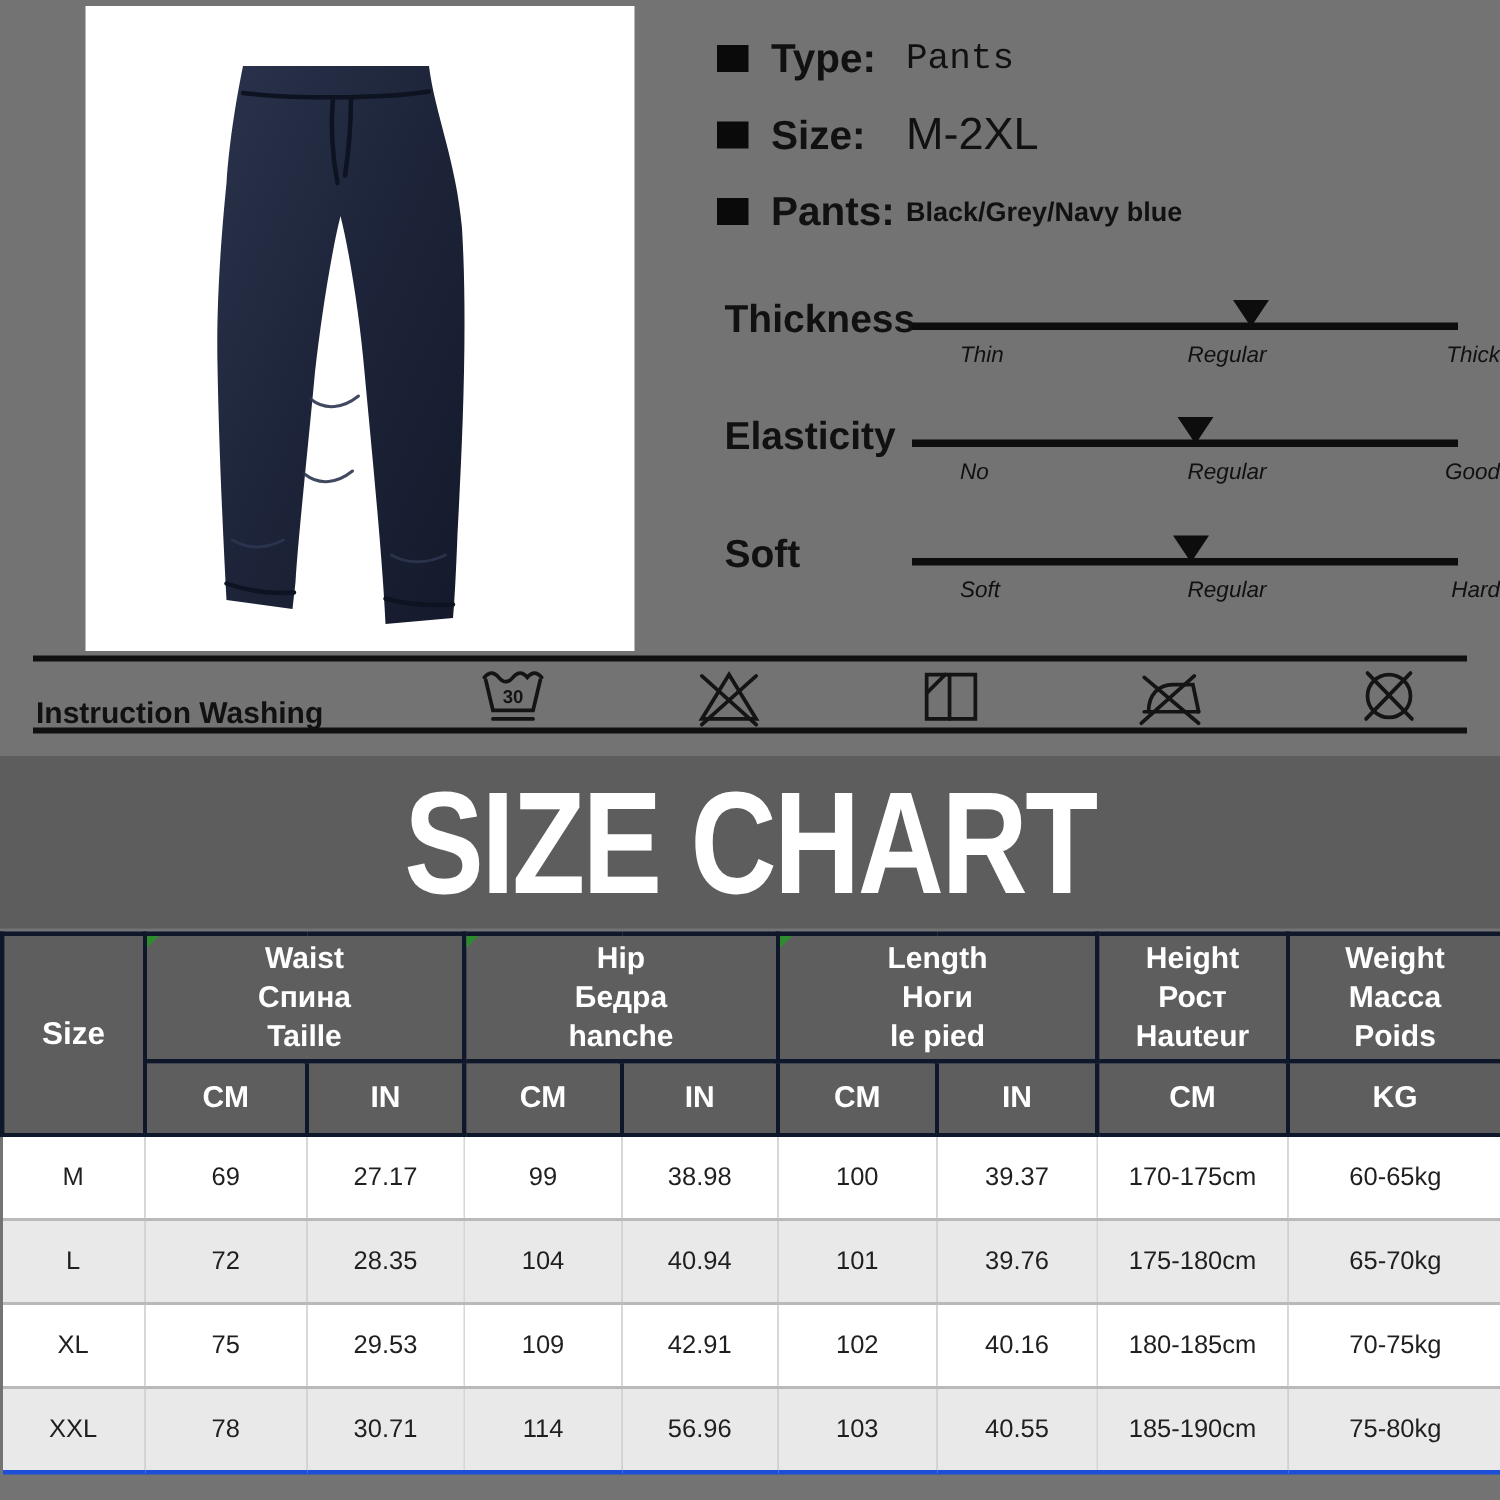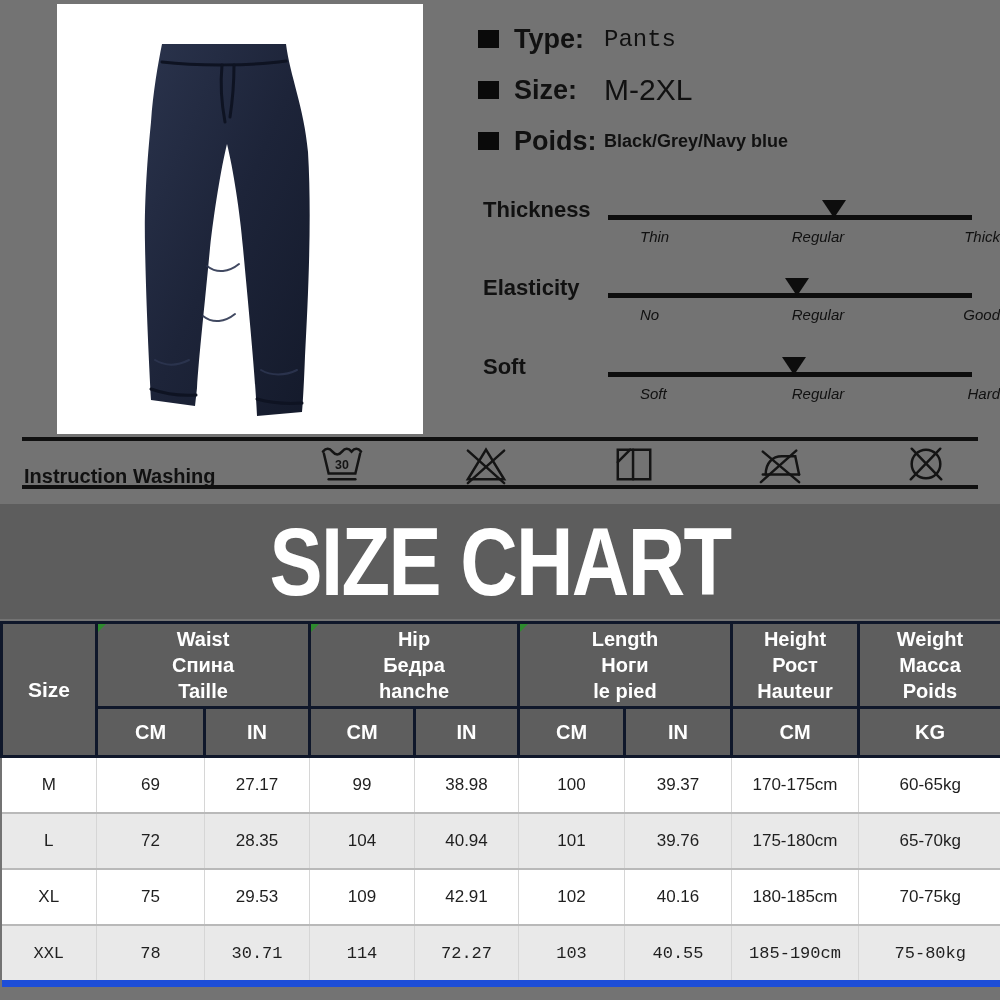--- a/index.html
+++ b/index.html
@@ -22,21 +22,21 @@
   .attr-row{display:flex;align-items:center;margin-bottom:13px;height:38px;}
   .bullet{width:21px;height:18px;background:#0a0a0a;margin-right:15px;flex:0 0 auto;}
   .attr-label{font-size:27px;font-weight:600;min-width:90px;letter-spacing:0;}
   .attr-row.a0 .attr-value{font-size:24px;font-weight:500;font-family:Liberation Mono, monospace;}
   .attr-row.a1 .attr-value{font-size:30px;font-weight:500;}
   .attr-row.a2 .attr-value{font-size:18px;font-weight:700;}
 
   
   .slider{position:absolute;left:0;width:1000px;height:62px;}
   .slider.s0{top:197px;} .slider.s1{top:275px;} .slider.s2{top:354px;}
-  .slider-title{position:absolute;left:483px;top:0;font-size:22px;font-weight:600;}
+  .slider-title{position:absolute;left:483px;top:0;font-size:26px;font-weight:600;}
   .slider-line{position:absolute;left:608px;top:18px;width:364px;height:5px;background:#0d0d0d;}
   .marker{position:absolute;top:-15px;width:0;height:0;transform:translateX(-50%);
     border-left:12px solid transparent;border-right:12px solid transparent;border-top:18px solid #0d0d0d;}
   .slider-labels{position:absolute;left:608px;top:31px;width:364px;height:22px;
     font-style:italic;font-size:15px;font-weight:500;margin-left:28px;}
   .slider-labels .l{position:absolute;left:4px;top:0;}
   .slider-labels .m{position:absolute;left:50%;top:0;transform:translateX(-50%);}
   .slider-labels .r{position:absolute;right:0;top:0;}
 
   
@@ -62,21 +62,21 @@
   .size-table th.group{font-size:20px;line-height:1.3;white-space:pre-line;height:78px;padding:2px 0;}
   .size-table th.unit{font-size:20px;height:44px;text-align:center;}
   .size-table th.size-head{font-size:21px;}
   .gmark{position:absolute;top:0;left:0;width:0;height:0;
     border-top:8px solid var(--marker_green);border-right:8px solid transparent;}
   .size-table td{font-size:17px;color:#1f1f1f;text-align:center;height:52px;
     border-right:1px solid #d6d6d6;border-top:2px solid #b9b9b9;}
   .size-table td:last-child{border-right:none;}
   .size-table tbody tr:nth-child(even) td{background:var(--row_alt_bg);}
   .size-table tbody tr:nth-child(odd) td{background:#ffffff;}
-  .size-table tbody tr:last-child td{border-bottom:7px solid #1d4ed8;font-family:Liberation Mono, monospace;}
+  .size-table tbody tr:last-child td{border-bottom:3px solid #1d4ed8;}
 
   
   .seam{fill:none;stroke:#0e1322;stroke-width:3;stroke-linecap:round;}
   .fold{fill:none;stroke:#2c3550;stroke-width:2;stroke-linecap:round;opacity:.9;}
 </style>
 </head>
 <body>
 
 <div class="page">
 
@@ -108,21 +108,21 @@
       <span class="attr-label">Type:</span>
       <span class="attr-value">Pants</span>
     </div>
     <div class="attr-row a1">
       <span class="bullet"></span>
       <span class="attr-label">Size:</span>
       <span class="attr-value">M-2XL</span>
     </div>
     <div class="attr-row a2">
       <span class="bullet"></span>
-      <span class="attr-label">Poids:</span>
+      <span class="attr-label">Pants:</span>
       <span class="attr-value">Black/Grey/Navy blue</span>
     </div>
   </div>
 
   <div class="slider s0">
     <div class="slider-title">Thickness</div>
     <div class="slider-line">
       <div class="marker" style="left: 62%;"></div>
     </div>
     <div class="slider-labels">
@@ -275,21 +275,21 @@
           <td>102</td>
           <td>40.16</td>
           <td>180-185cm</td>
           <td>70-75kg</td>
         </tr>
         <tr>
           <td>XXL</td>
           <td>78</td>
           <td>30.71</td>
           <td>114</td>
-          <td>72.27</td>
+          <td>56.96</td>
           <td>103</td>
           <td>40.55</td>
           <td>185-190cm</td>
           <td>75-80kg</td>
         </tr>
       </tbody>
   </table>
 
 </div>
 

